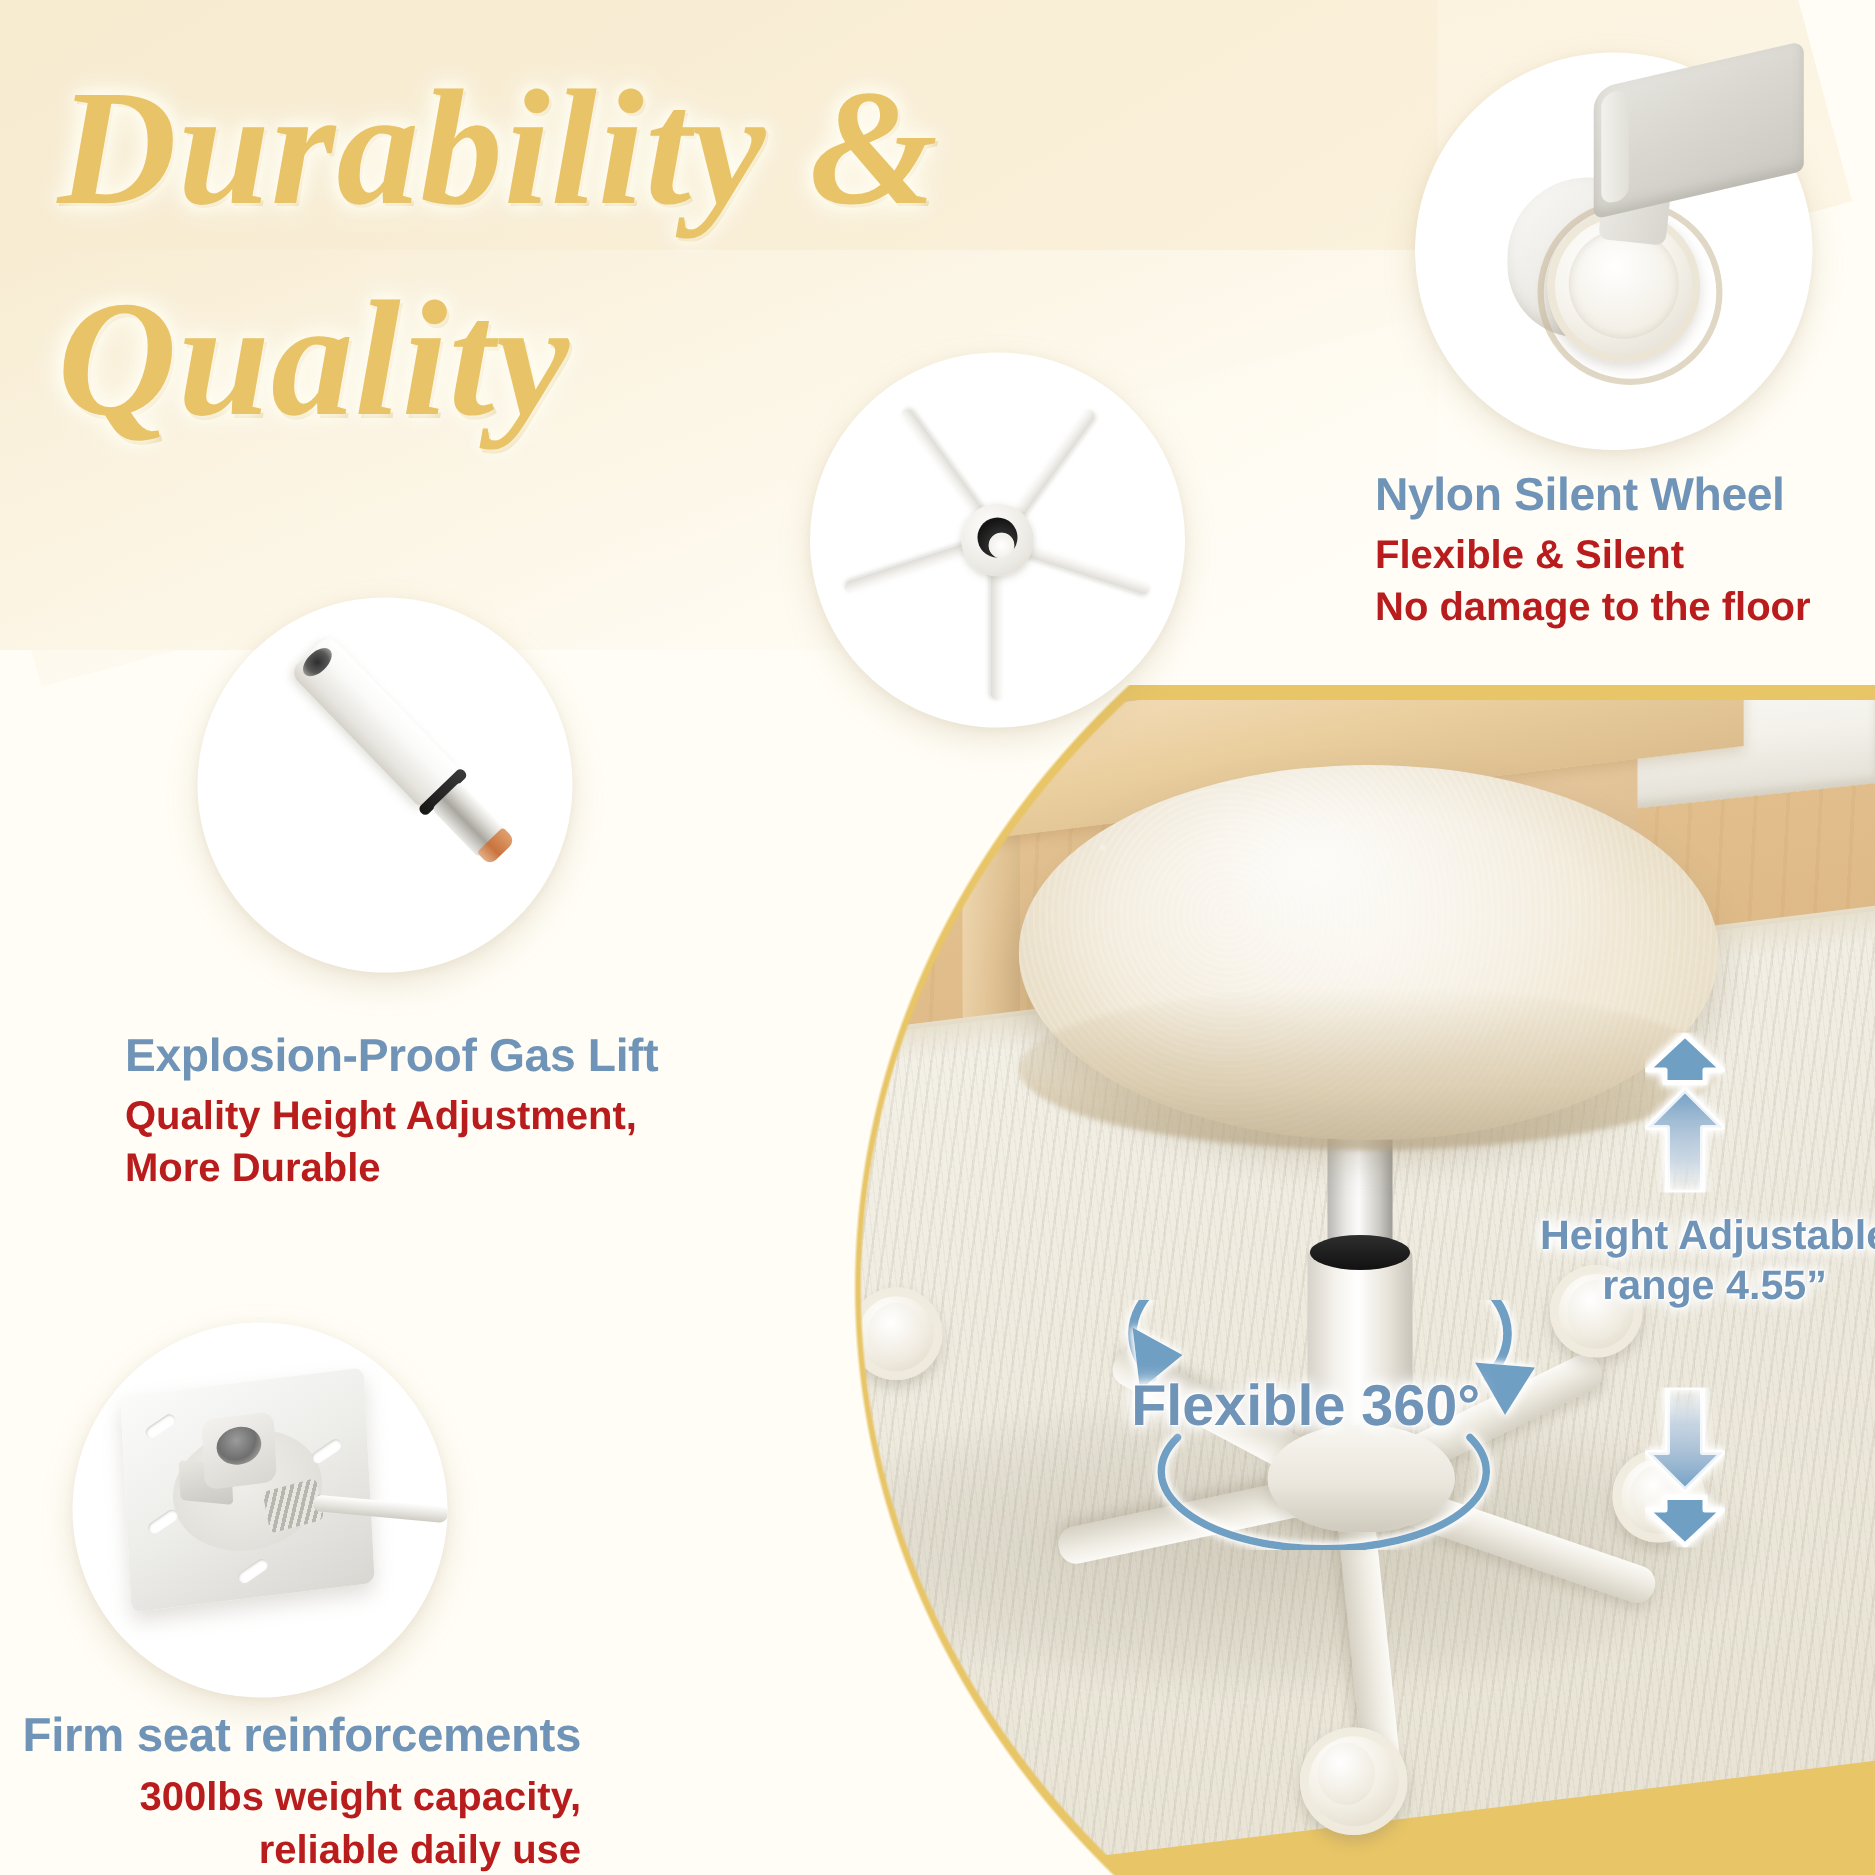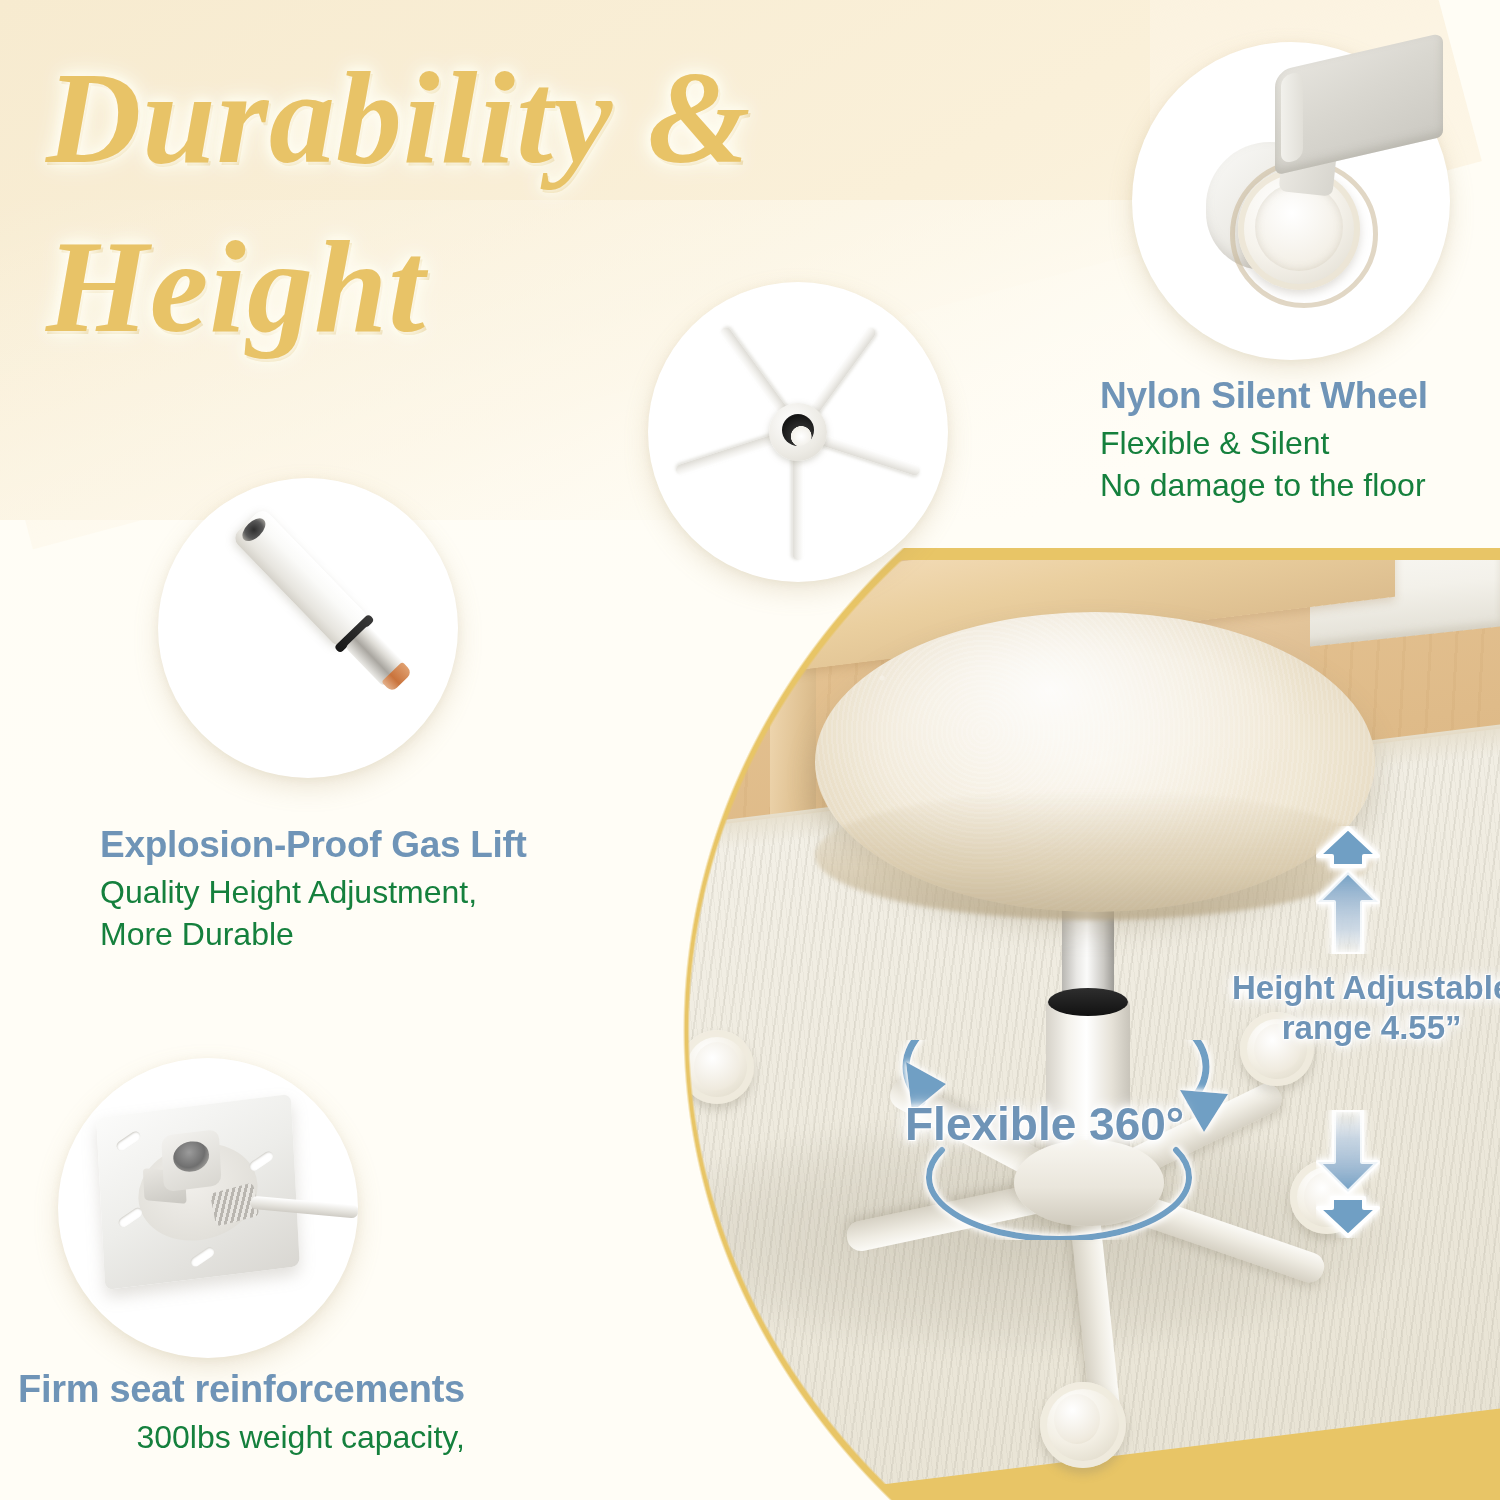--- a/index.html
+++ b/index.html
@@ -179,21 +179,21 @@
     background:linear-gradient(180deg,#ffffff,#e4e2dc 60%,#cfccc5);
     transform:rotate(12deg);transform-origin:0 50%;
   }
 
   
   .feat{position:absolute;}
   .feat h3{
     margin:0 0 6px 0;font-size:37px;font-weight:700;color:#6f94b7;letter-spacing:-.3px;
     white-space:nowrap;
   }
-  .feat p{margin:0;font-size:32px;line-height:1.30;color:#15803d;font-weight:400;}
+  .feat p{margin:0;font-size:32px;line-height:1.30;color:#b91c1c;font-weight:700;}
   #wheel-text{left:1100px;top:375px;}
   #base-text{left:650px;top:604px;}
   #gaslift-text{left:100px;top:824px;}
   #plate-text{left:18px;top:1368px;text-align:right;}
   #plate-text h3{font-size:38px;}
 
   
   #photo{
     position:absolute;left:470px;top:560px;width:1030px;height:940px;
     overflow:hidden;
@@ -358,21 +358,21 @@
 
 <div id="stage">
 
   <div class="bg-base"></div>
   <div class="bg-warm"></div>
   <div class="bg-warm2"></div>
   <div class="bg-soft"></div>
 
   <div class="title">
     <span>Durability &amp;</span>
-    <span class="l2">Height</span>
+    <span class="l2">Quality</span>
   </div>
 
   <div id="photo-border"></div>
   <div id="photo">
     <div class="floor-wood ph"></div>
     <div class="wall ph"></div>
     <div class="baseboard ph"></div>
     <div class="desk-shadowbox ph"></div>
     <div class="desk-panel ph"></div>
     <div class="desk-leg2 ph"></div>
@@ -514,15 +514,16 @@
 
   <div class="feat" id="gaslift-text">
     <h3>Explosion-Proof Gas Lift</h3>
     <p>Quality Height Adjustment,</p>
     <p>More Durable</p>
   </div>
 
   <div class="feat" id="plate-text">
     <h3>Firm seat reinforcements</h3>
     <p>300lbs weight capacity,</p>
+    <p>reliable daily use</p>
   </div>
 
 </div>
 
 </body></html>

